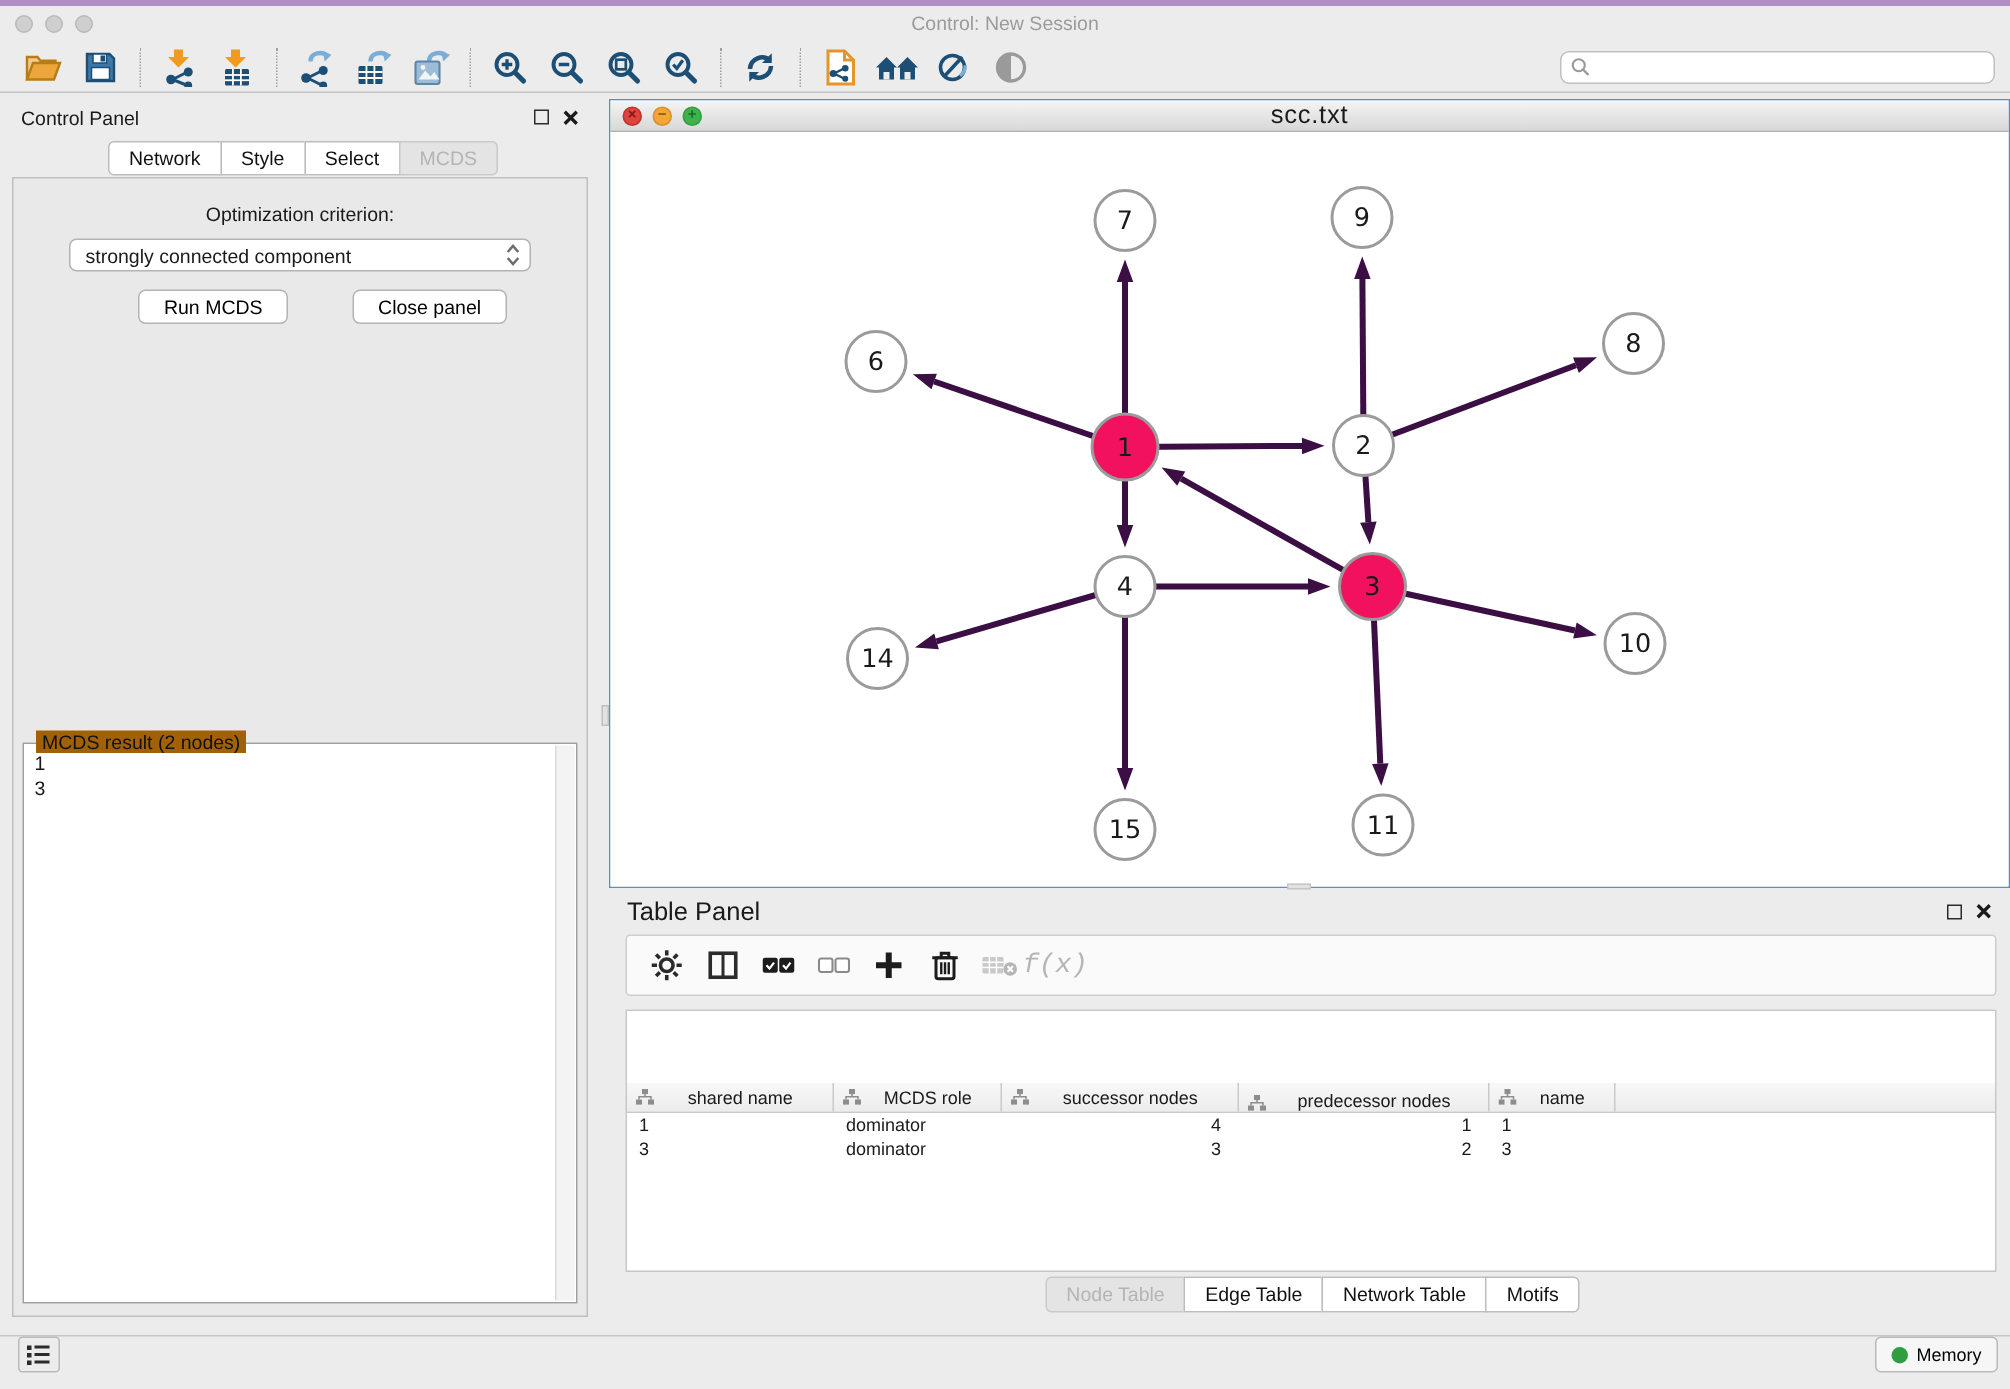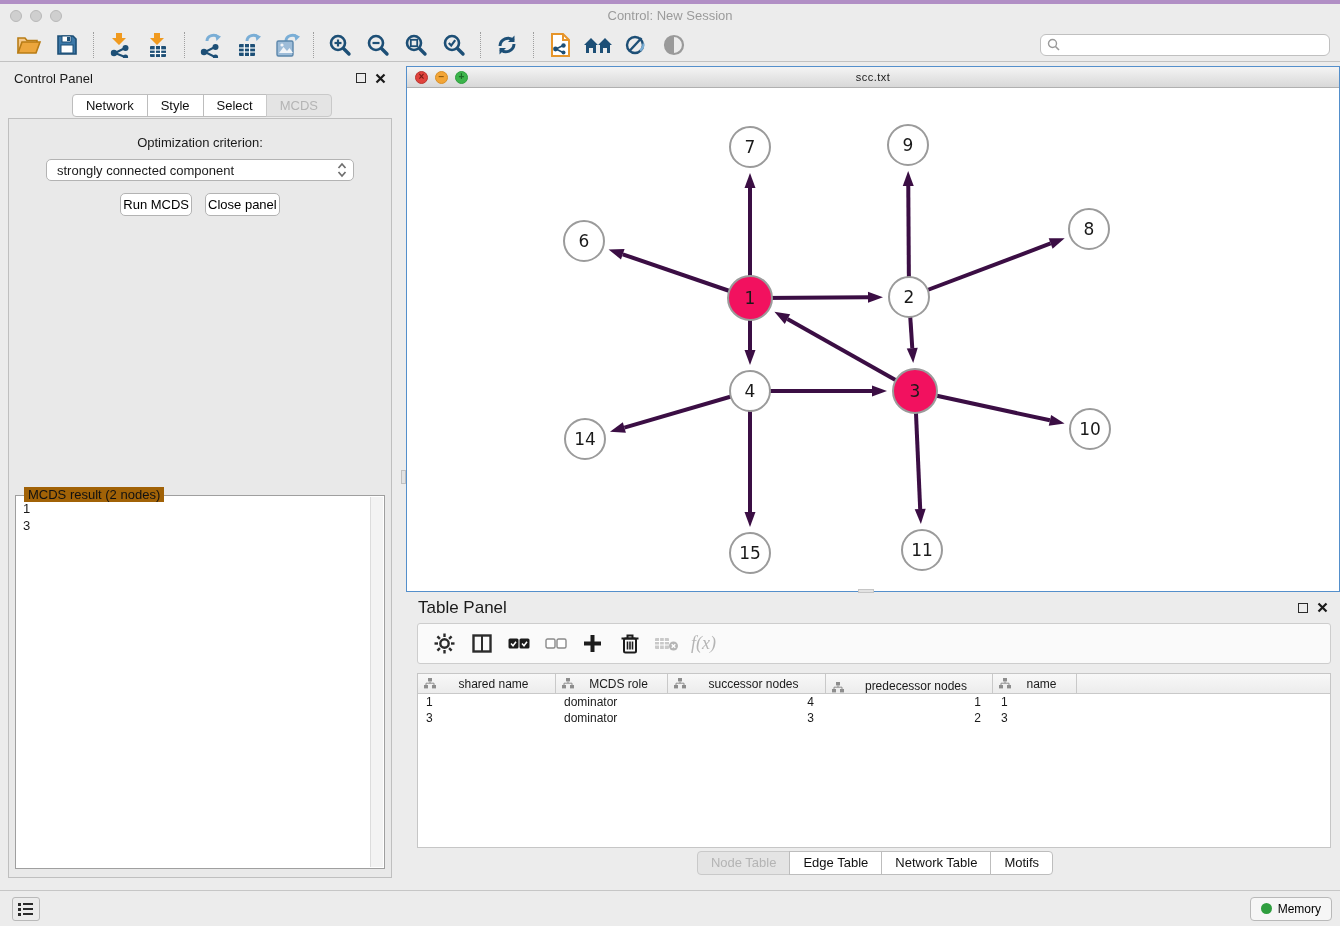--- a/index.html
+++ b/index.html
@@ -43,62 +43,62 @@
   .tab:last-child { border-radius:0 4px 4px 0; }
   .tab.active { background:#e4e4e4; color:#b4b4b4; border-color:#c9c9c9; }
   .cp-content { position:absolute; left:8px; right:8px; top:56px; bottom:12px; background:#e9e9e9; border:1px solid #bfbfbf; }
   .opt-label { text-align:center; margin-top:16px; font-size:13px; }
   .selectbox {
     margin:9px auto 0; width:308px; height:22px; background:#fff; border:1px solid #b3b3b3; border-radius:5px;
     display:flex; align-items:center; font-size:13px; padding:0 6px 0 10px;
   }
   .selectbox .stepper { margin-left:auto; }
   .btn-row { display:flex; justify-content:center; gap:13px; margin-top:12px; }
-  .btn { background:#fff; border:1px solid #b3b3b3; border-radius:5px; font-size:13px; padding:3px 2px; font-family:inherit; }
+  .btn { background:#fff; border:1px solid #b3b3b3; border-radius:5px; font-size:13px; padding:3px 16px; font-family:inherit;margin-left:30px; }
   .result-group { position:absolute; left:6px; right:6px; top:376px; bottom:8px; border:1px solid #9f9f9f; background:#fff; }
   .result-label { position:absolute; top:-9px; left:8px; background:#a16207; padding:0 4px; font-size:13px; color:#111;text-align:right; }
   .result-lines { position:absolute; top:1px; left:1px; right:15px; bottom:1px; padding:3px 6px; font-size:13px; line-height:17px; overflow:hidden; }
   .result-scrollbar { position:absolute; top:1px; bottom:1px; right:1px; width:13px; background:#f3f3f3; border-left:1px solid #dcdcdc; }
 
   
   .right-col { position:absolute; left:406px; top:0; right:0; bottom:0; }
   .net-frame { position:absolute; left:0; top:4px; right:0; height:526px; border:1px solid #548fcb; background:#fff; }
   .net-titlebar { height:21px; background:linear-gradient(#f4f4f4,#d8d8d8); border-bottom:1px solid #b0b0b0; position:relative; display:flex; align-items:center; }
   .net-traffic { display:flex; gap:7px; margin-left:8px; z-index:2; }
   .nt { width:13px; height:13px; border-radius:50%; display:flex; align-items:center; justify-content:center; font-size:10px; font-weight:bold; line-height:1; }
   .nt-close { background:#e0433d; border:1px solid #b93630; color:#7c1b17; }
   .nt-min   { background:#f3a536; border:1px solid #d7902a; color:#8a5a10; }
   .nt-max   { background:#3cb44b; border:1px solid #2f9e3f; color:#1c6b27; }
-  .net-title { position:absolute; left:0; right:0; text-align:center; font-size:11px; letter-spacing:0.5px; color:#1a1a1a; }
+  .net-title { position:absolute; left:0; right:0; text-align:center; font-size:17px; letter-spacing:0.5px; color:#1a1a1a; }
   .net-canvas { position:absolute; left:0; top:21px; right:0; bottom:0; background:#fff; }
 
   .divider-handle { position:absolute; left:-5px; top:408px; width:5px; height:14px; background:#e2e2e2; border:1px solid #c0c0c0; }
   .bottom-handle { position:absolute; left:452px; top:527px; width:16px; height:4px; background:#e2e2e2; border:1px solid #c6c6c6; }
 
   
   .table-panel { position:absolute; left:0; top:533px; right:0; bottom:0; }
   .tp-header { height:25px; display:flex; align-items:center; padding:0 12px; font-size:17px; }
   .tp-toolbar {
     margin:3px 9px 0 11px; height:41px; background:#fafafa; border:1px solid #cdcdcd; border-radius:3px;
     display:flex; align-items:center; padding:0 8px;
   }
   .tpt-btn { width:37px; height:32px; display:flex; align-items:center; justify-content:center; background:transparent; border:none; padding:0; }
-  .fx-glyph { font-family:Liberation Serif, serif; font-style:italic; font-size:18px; color:#b5b5b5; }
+  .fx-glyph { font-family:Liberation Mono, monospace; font-style:italic; font-size:18px; color:#b5b5b5; }
   .tp-table { position:absolute; left:11px; right:9px; top:78px; bottom:42px; background:#fff; border:1px solid #c6c6c6; overflow:hidden; }
-  .t-header { display:flex; height:20px; background:linear-gradient(#f8f8f8,#ececec); border-bottom:1px solid #c9c9c9; }
+  .t-header { display:flex; height:20px; background:linear-gradient(#f8f8f8,#ececec); border-bottom:1px solid #c9c9c9;margin-top:48px; }
   .th { display:flex; align-items:center; border-right:1px solid #c9c9c9; font-size:12px; padding-left:6px; }
   .th-label { flex:1; text-align:center; padding-right:4px; color:#1a1a1a; }
   .tr { display:flex; height:16px; }
   .td { font-size:12px; line-height:16px; padding:0 12px 0 8px; white-space:nowrap; overflow:hidden; }
   .tp-tabs { position:absolute; bottom:15px; left:0; right:0; display:flex; justify-content:center; }
 
   
   .statusbar {
     position:absolute; left:0; right:0; bottom:0; height:36px; background:#ececec; border-top:1px solid #c6c6c6;
-    display:flex; align-items:center; padding:0 8px;
+    display:flex; align-items:flex-start; padding:0 8px;
   }
   .status-list-btn { margin-left:4px; width:28px; height:24px; border:1px solid #b9b9b9; border-radius:3px; background:#ececec; display:flex; align-items:center; justify-content:center; padding:0; }
   .memory-btn { margin-left:auto; height:24px; border:1px solid #b9b9b9; background:#f6f6f6; border-radius:4px; display:flex; align-items:center; gap:6px; padding:0 10px; font-size:12px; font-family:inherit; }
   .memory-dot { width:11px; height:11px; border-radius:50%; background:#2f9e3f; }
 
   svg { display:block; }
 </style>
 </head>
 <body>
 

